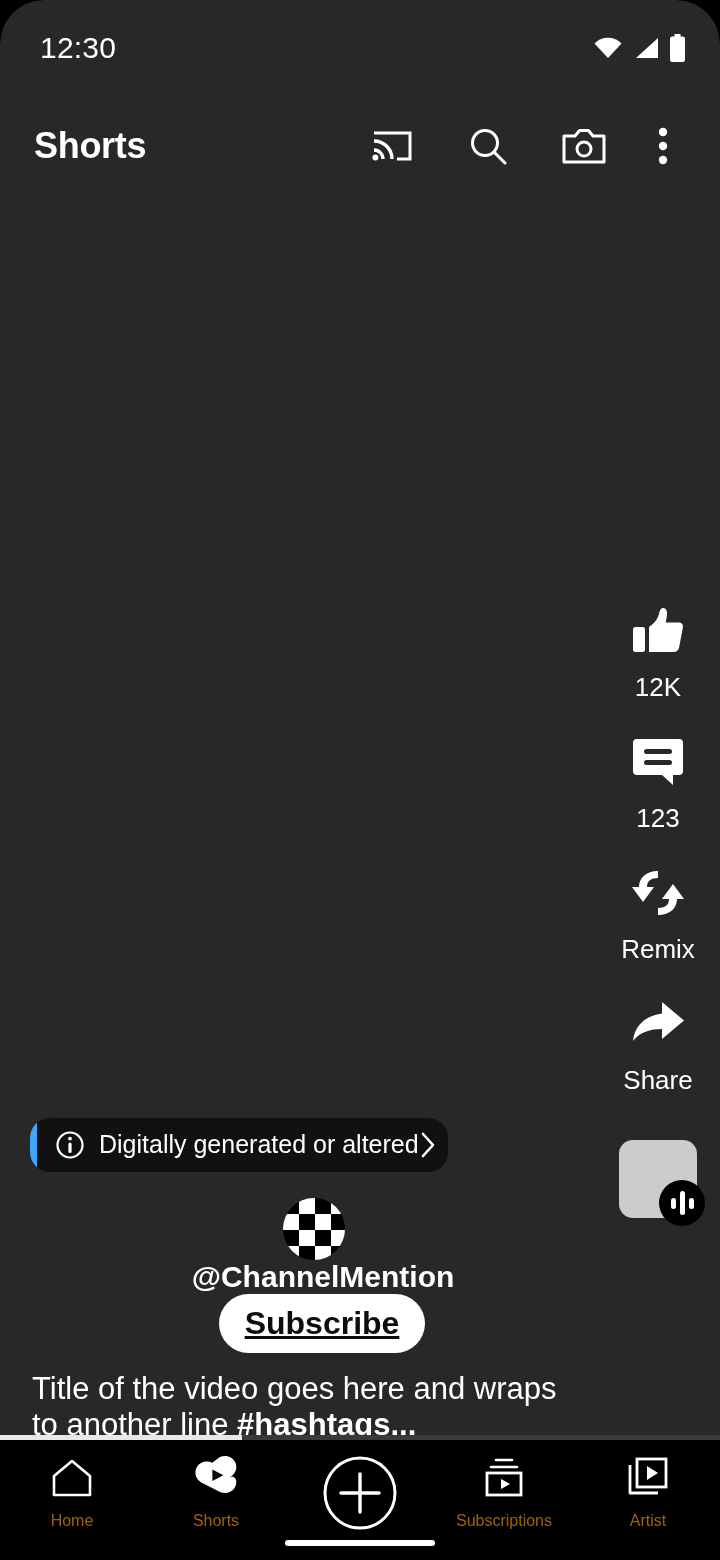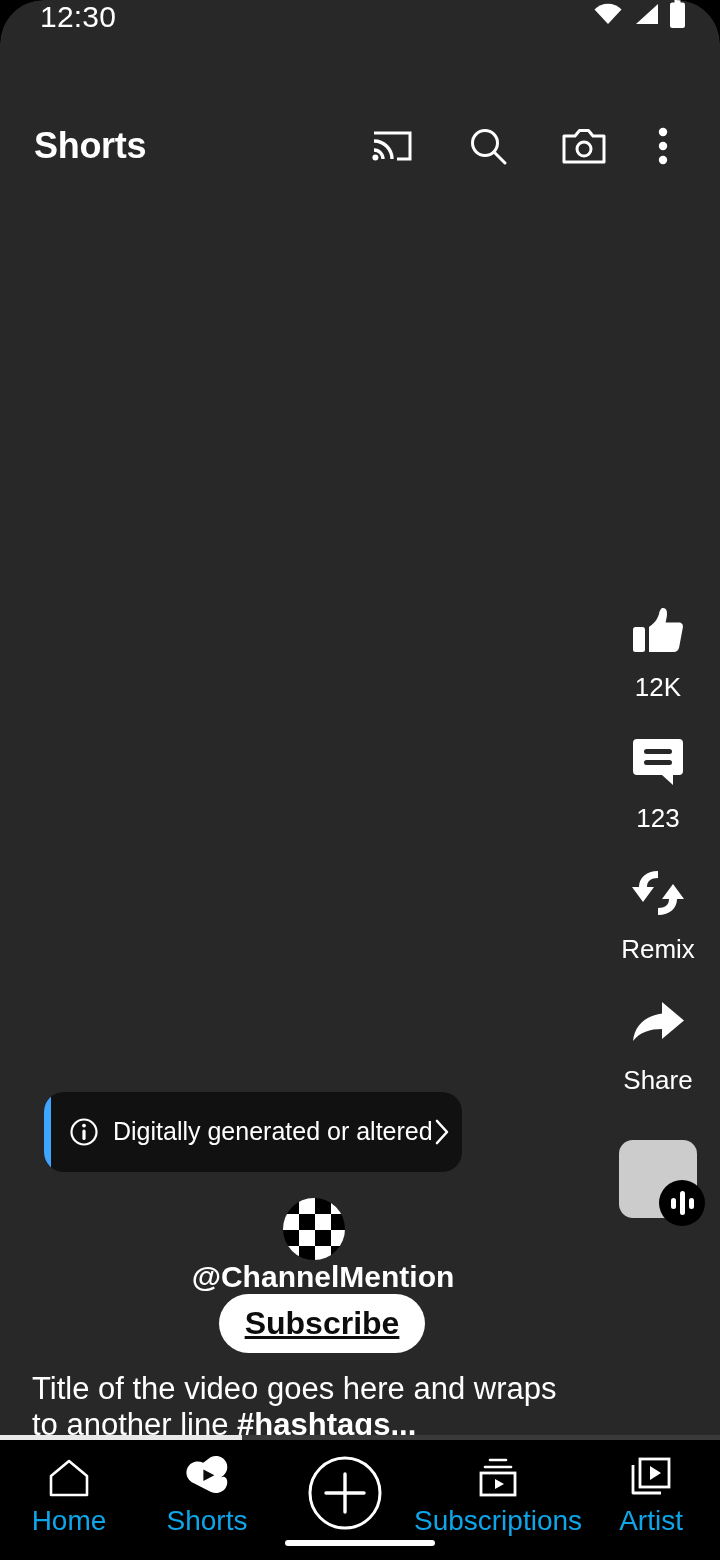--- a/index.html
+++ b/index.html
@@ -25,21 +25,21 @@
     height:1440px;
     background:#282828;
     border-top-left-radius:44px;
     border-top-right-radius:44px;
   }
 
   
   .status-bar {
     position:absolute; left:0; top:0;
     width:100%; height:96px;
-    display:flex; align-items:flex-start;
+    display:flex; align-items:center;
     justify-content:space-between;
     padding:0 34px 0 40px;
     z-index:6;
   }
   .status-clock {
     color:#fff; font-size:30px; letter-spacing:.2px;
   }
   .status-icons {
     display:flex; align-items:center; gap:9px;
   }
@@ -128,22 +128,22 @@
   .meta {
     position:absolute;
     left:0; bottom:0;
     width:596px;
     padding:0 0 46px 0;
     z-index:5;
   }
 
   .ai-banner {
     display:flex; align-items:center;
-    margin:0 0 26px 44px;
-    width:418px; height:80px;
+    margin:0 0 26px 30px;
+    width:418px; height:54px;
     background:#111111;
     border-radius:20px;
     overflow:hidden;
     cursor:pointer;
   }
   .ai-accent {
     width:7px; height:100%;
     background:#3ea6ff;
     flex:0 0 auto;
   }
@@ -242,22 +242,22 @@
     flex:1 1 0;
     display:flex; flex-direction:column;
     align-items:center;
     cursor:pointer;
   }
   .nav-icon {
     height:48px;
     display:flex; align-items:center; justify-content:center;
   }
   .nav-label {
-    color:#0ea5e9; font-size:28px;
-    margin-top:3px;
+    color:#a16207; font-size:16px;
+    margin-top:10px;
     white-space:nowrap;
   }
   .nav-create .nav-icon { height:78px; }
 
   .home-indicator {
     position:absolute;
     left:50%; transform:translateX(-50%);
     bottom:14px;
     width:150px; height:6px;
     background:#fff;

